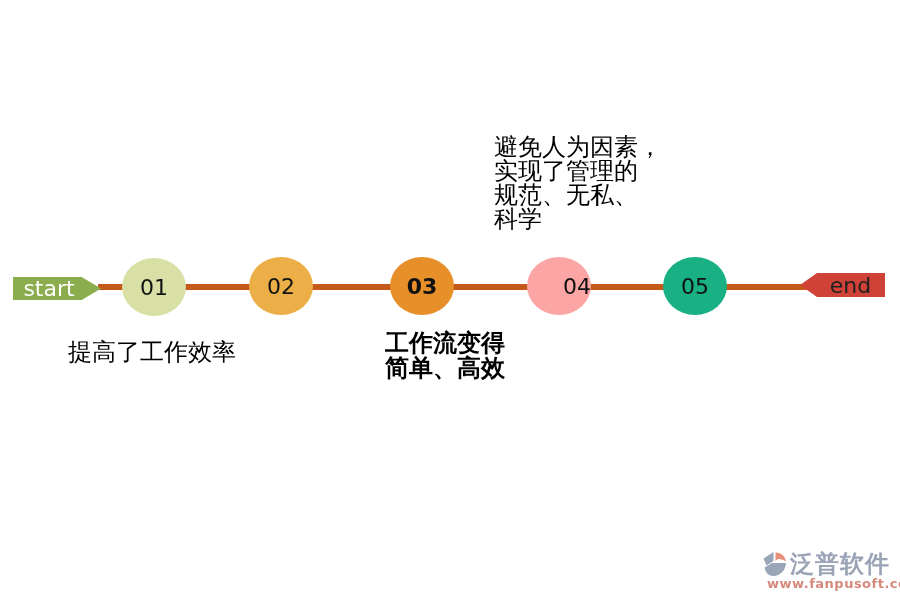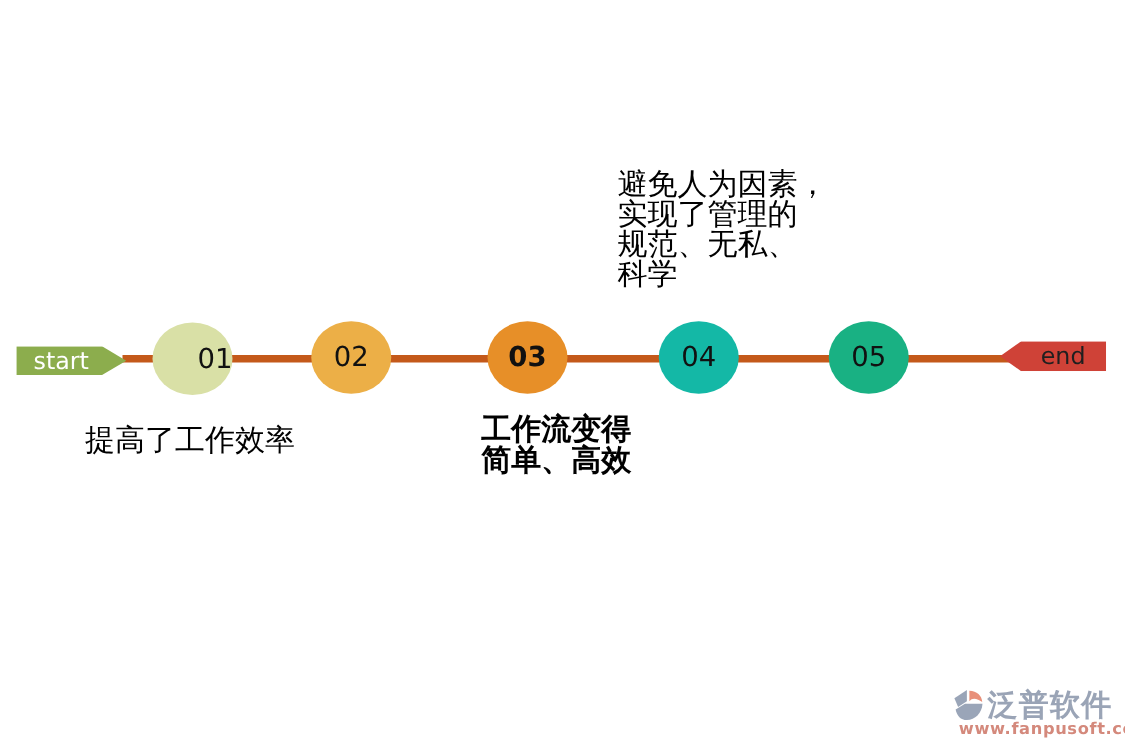--- a/index.html
+++ b/index.html
@@ -24,21 +24,21 @@
     width: 714px;
     height: 6px;
   }
 
   
   .banner {
     position: absolute;
     display: flex;
     align-items: center;
     justify-content: center;
-    font-size: 19px;
+    font-size: 22px;
     z-index: 3;
   }
   .banner-start {
     left: 13px;
     top: 277px;
     width: 88px;
     height: 23px;
     clip-path: polygon(0 0, 78% 0, 100% 50%, 78% 100%, 0 100%);
     color: #ffffff;
     padding-right: 16px;
@@ -62,21 +62,21 @@
     width: 64px;
     height: 58px;
     border-radius: 50%;
     display: flex;
     align-items: center;
     justify-content: center;
     font-size: 22px;
     color: #111111;
     z-index: 2;
   }
-  .circle-1 { left: 122px; top: 258px; justify-content: flex-end; }
+  .circle-1 { left: 122px; top: 258px; }
   .circle-2 { left: 249px; }
   .circle-3 { left: 390px; }
   .circle-4 { left: 527px; }
   .circle-5 { left: 663px; }
 
   
   .caption {
     position: absolute;
     color: #000000;
     font-size: 24px;
@@ -141,21 +141,21 @@
 
   <div class="step-circle circle-1" style="background-color: rgb(217, 224, 166);">
     <span>01</span>
   </div>
   <div class="step-circle circle-2" style="background-color: rgb(236, 175, 71);">
     <span>02</span>
   </div>
   <div class="step-circle circle-3" style="background-color: rgb(231, 143, 40); font-weight: bold;">
     <span>03</span>
   </div>
-  <div class="step-circle circle-4" style="background-color: #14b8a6;">
+  <div class="step-circle circle-4" style="background-color: #fca5a5; justify-content: flex-end;">
     <span>04</span>
   </div>
   <div class="step-circle circle-5" style="background-color: rgb(25, 177, 131);">
     <span>05</span>
   </div>
 
   <div class="caption caption-1">提高了工作效率</div>
   <div class="caption caption-3">工作流变得
 简单、高效</div>
   <div class="caption caption-4">避免人为因素，

